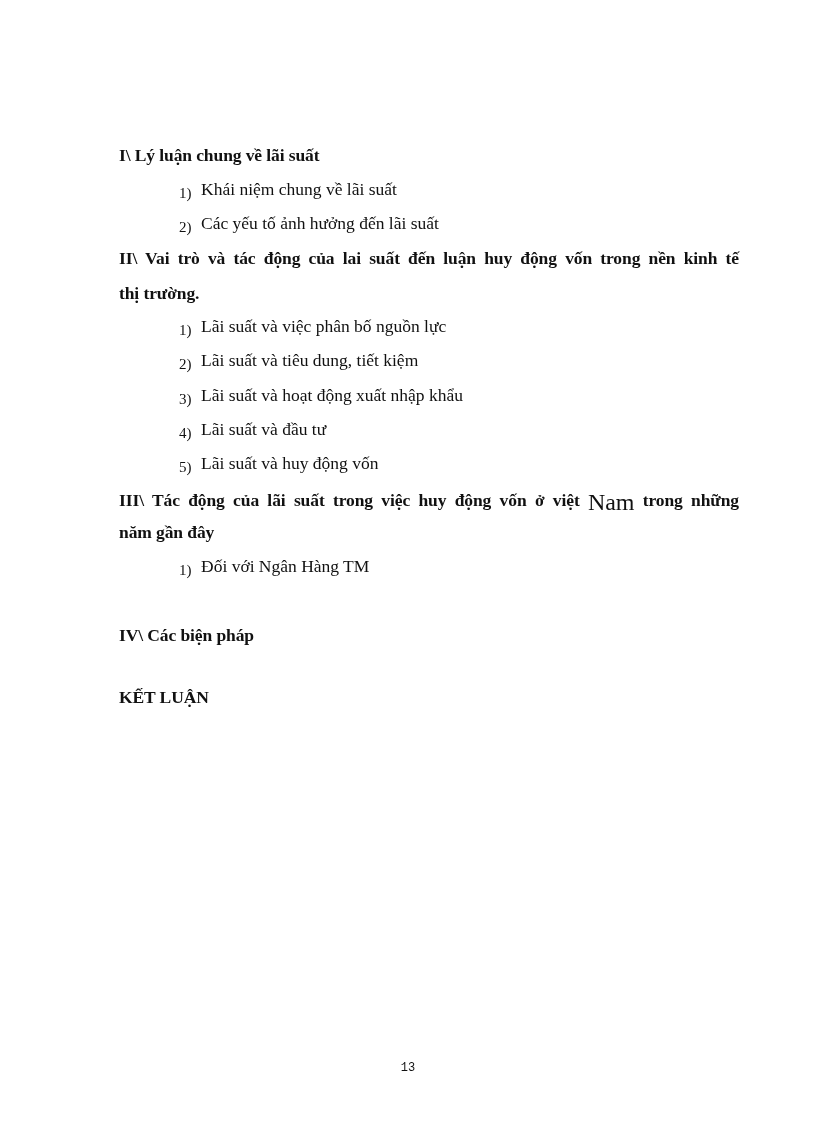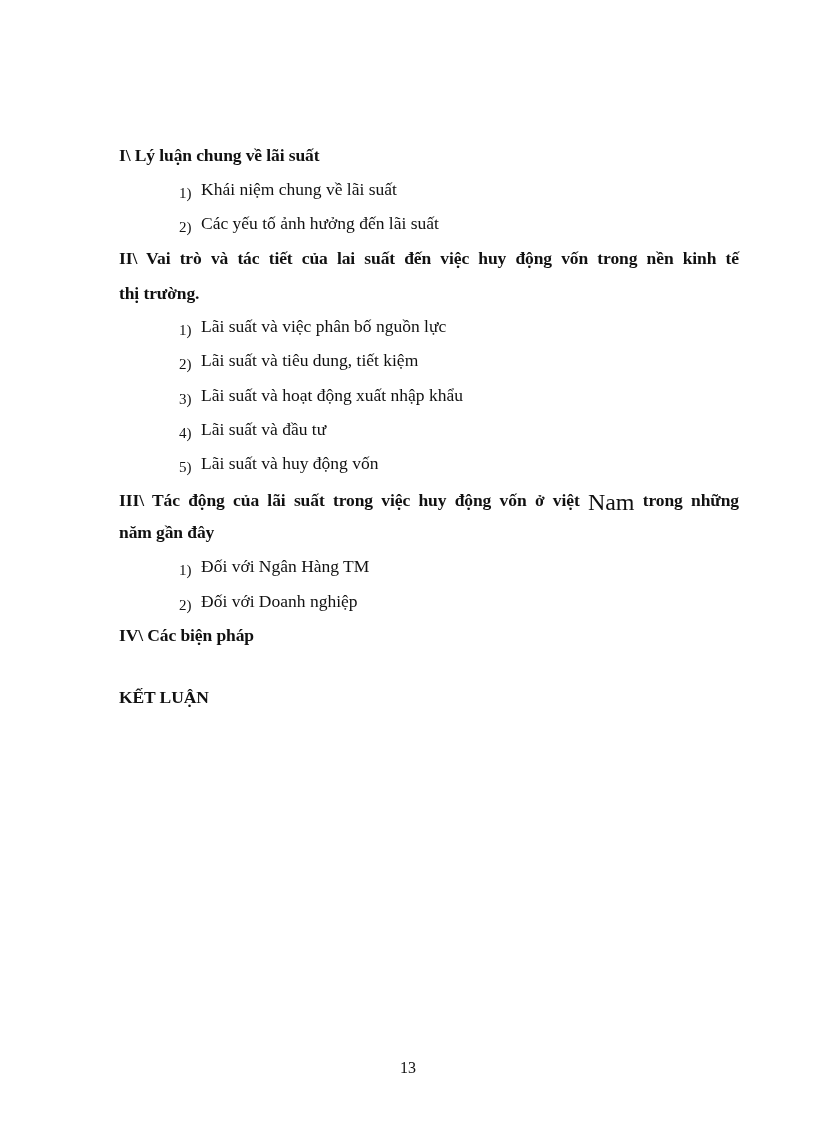--- a/index.html
+++ b/index.html
@@ -54,38 +54,39 @@
       font-size: 24px;
       position: relative;
       top: 4px;
     }
     .page-number {
       position: absolute;
       left: 0;
       width: 816px;
       top: 1061px;
       text-align: center;
-      font-size: 16px;
+      font-size: 12px;
       line-height: 14px;
+      font-family: Liberation Mono, monospace;
     }
   </style>
 </head>
 <body>
 
 <div class="page">
 
   <div class="heading" style="top:145px;">I\ Lý luận chung về lãi suất</div>
   <div class="item" style="top:179px;">
     <span class="num">1)</span><span>Khái niệm chung về lãi suất</span>
   </div>
   <div class="item" style="top:213px;">
     <span class="num">2)</span><span>Các yếu tố ảnh hưởng đến lãi suất</span>
   </div>
 
-  <div class="heading wide" style="top:248px;">II\ Vai trò và tác tiết của lai suất đến việc huy động vốn trong nền kinh tế</div>
+  <div class="heading wide" style="top:248px;">II\ Vai trò và tác động của lai suất đến luận huy động vốn trong nền kinh tế</div>
   <div class="heading" style="top:283px;">thị trường.</div>
   <div class="item" style="top:316px;">
     <span class="num">1)</span><span>Lãi suất và việc phân bố nguồn lực</span>
   </div>
   <div class="item" style="top:350px;">
     <span class="num">2)</span><span>Lãi suất và tiêu dung, tiết kiệm</span>
   </div>
   <div class="item" style="top:385px;">
     <span class="num">3)</span><span>Lãi suất và hoạt động xuất nhập khẩu</span>
   </div>
@@ -94,22 +95,19 @@
   </div>
   <div class="item" style="top:453px;">
     <span class="num">5)</span><span>Lãi suất và huy động vốn</span>
   </div>
 
   <div class="heading wide" style="top:488px;"><span>III\ Tác động của lãi suất trong việc huy động vốn ở việt </span><span class="nam">Nam</span><span> trong những</span></div>
   <div class="heading" style="top:522px;">năm gần đây</div>
   <div class="item" style="top:556px;">
     <span class="num">1)</span><span>Đối với Ngân Hàng TM</span>
   </div>
-  <div class="item" style="top:591px;">
-    <span class="num">2)</span><span>Đối với Doanh nghiệp</span>
-  </div>
 
   <div class="heading" style="top:625px;">IV\ Các biện pháp</div>
 
   <div class="heading" style="top:687px;">KẾT LUẬN</div>
 
   <div class="page-number">13</div>
 </div>
 
 </body></html>

